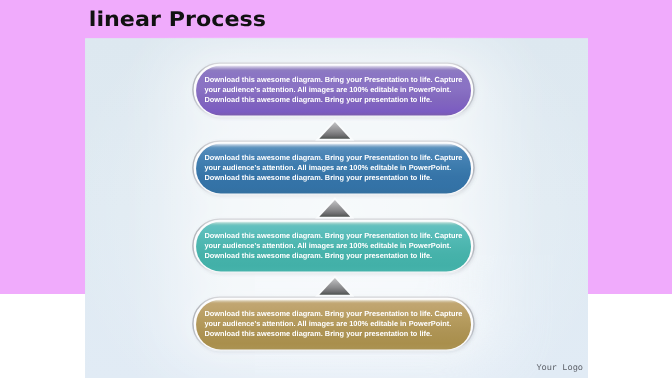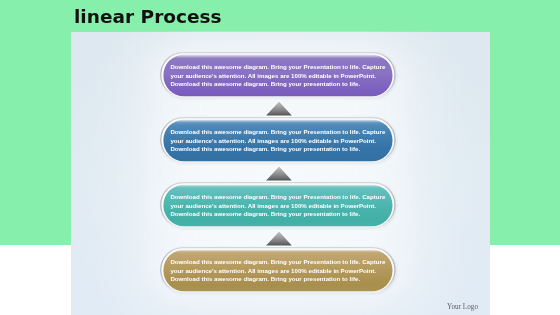--- a/index.html
+++ b/index.html
@@ -1,28 +1,28 @@
 <!DOCTYPE html>
 <html><head>
 <meta charset="utf-8">
 <style>
   html,body{margin:0;padding:0;}
   body{width:560px;height:315px;background:#ffffff;overflow:hidden;
        font-family:"Liberation Sans",sans-serif;}
-  #slide{position:absolute;left:0;top:0;width:560px;height:245px;background:#86efac;}
+  #slide{position:absolute;left:0;top:0;width:560px;height:245px;background:#f0abfc;}
   #title{position:absolute;left:74px;top:6.7px;font-size:17px;font-weight:bold;color:#111111;
          font-family:"DejaVu Sans",sans-serif;transform:scaleX(1.09);transform-origin:left top;
          white-space:nowrap;}
   #body{position:absolute;left:70.5px;top:31.5px;width:419px;height:284px;
         background:#dfe9f1;background-image:radial-gradient(ellipse 70% 95% at 50% 52%, rgba(255,255,255,0.45) 0%, rgba(255,255,255,0.0) 78%),linear-gradient(180deg,#dde8f0 0%,#dfeaf2 50%,#e1ebf5 100%);}
   svg{position:absolute;left:0;top:0;}
   .btxt{position:absolute;color:#ffffff;font-weight:bold;font-size:6.15px;line-height:8.2px;
         white-space:pre;left:99.9px;width:220px;}
   #logo{position:absolute;left:447px;top:303.4px;font-size:7.2px;color:#5a5e66;
-        font-family:Liberation Serif, serif;}
+        font-family:Liberation Mono, monospace;}
   .tri-out{fill:none;stroke:#fafcfd;stroke-width:3.0;stroke-linejoin:miter;}
   .tri-in{}
   .bo{fill:#fcfcfd;stroke:url(#sg);stroke-width:1.2;filter:url(#ds);}
   .bi{}
 </style>
 </head>
 <body>
 
 <div id="slide">
   <div id="title">linear Process</div>

